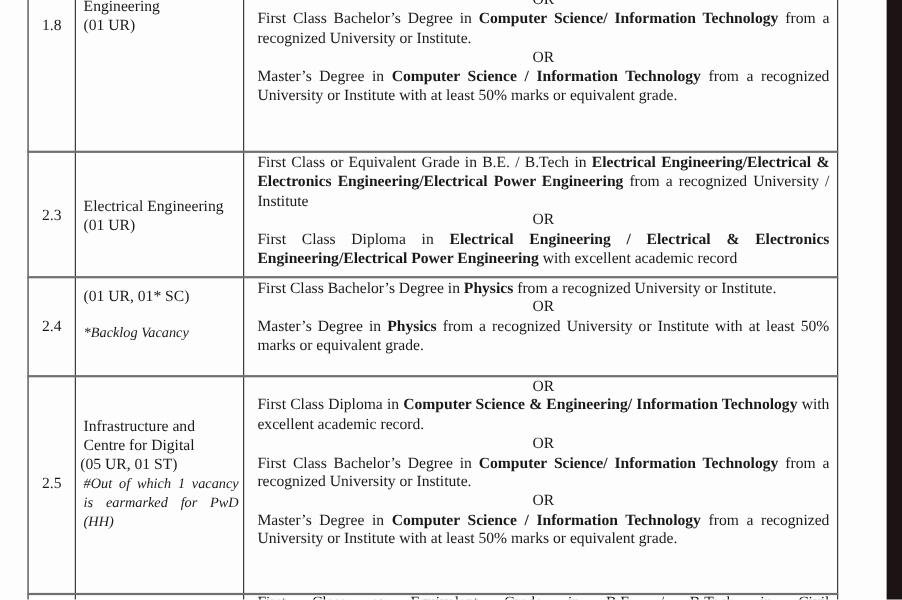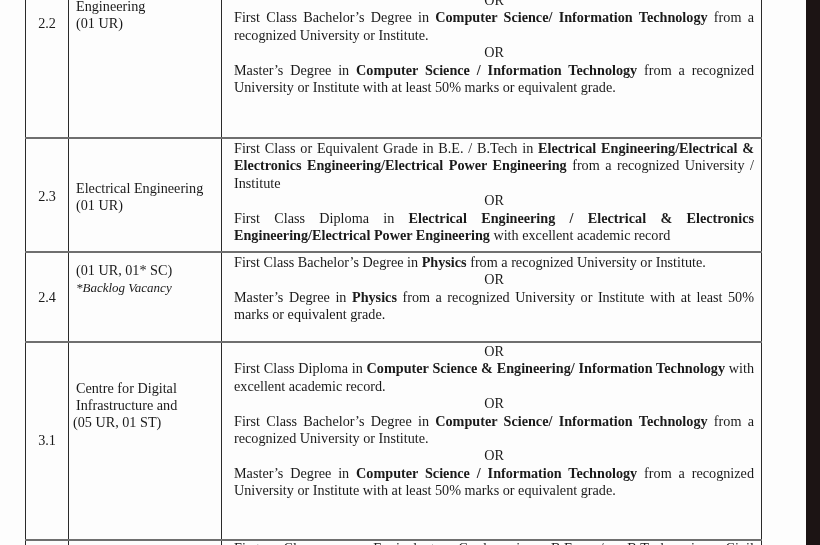--- a/index.html
+++ b/index.html
@@ -33,21 +33,21 @@
   <div class="vline" style="left:25px"></div>
   <div class="vline" style="left:68px"></div>
   <div class="vline" style="left:221px"></div>
   <div class="vline" style="left:761px"></div>
   <div class="hline" style="top:137px"></div>
   <div class="hline" style="top:251px"></div>
   <div class="hline" style="top:341px"></div>
   <div class="hline" style="top:539px"></div>
 
   <div>
-    <div class="sno" style="top:15px">2.2</div>
+    <div class="sno" style="top:15px">1.8</div>
     <div class="post" style="top:-2px">
       <div>Engineering</div>
       <div>(01 UR)</div>
     </div>
     <div class="qual" style="top:-8px">
       <p class="or">OR</p>
       <p><span>First Class Bachelor’s Degree in </span><b>Computer Science/ Information Technology</b><span> from a recognized University or Institute.</span></p>
       <p class="or">OR</p>
       <p><span>Master’s Degree in </span><b>Computer Science / Information Technology</b><span> from a recognized University or Institute with at least 50% marks or equivalent grade.</span></p>
     </div>
@@ -63,35 +63,36 @@
       <p><span>First Class or Equivalent Grade in B.E. / B.Tech in </span><b>Electrical Engineering/Electrical &amp; Electronics Engineering/Electrical Power Engineering</b><span> from a recognized University / Institute</span></p>
       <p class="or">OR</p>
       <p><span>First Class Diploma in </span><b>Electrical Engineering / Electrical &amp; Electronics Engineering/Electrical Power Engineering</b><span> with excellent academic record</span></p>
     </div>
   </div>
 
   <div>
     <div class="sno" style="top:289px">2.4</div>
     <div class="post" style="top:262px">
       <div>(01 UR, 01* SC)</div>
-      <div class="note" style="">*Backlog Vacancy</div>
+      <div class="note" style="margin-top:14px">*Backlog Vacancy</div>
     </div>
     <div class="qual" style="top:254px">
       <p><span>First Class Bachelor’s Degree in </span><b>Physics</b><span> from a recognized University or Institute.</span></p>
       <p class="or">OR</p>
       <p><span>Master’s Degree in </span><b>Physics</b><span> from a recognized University or Institute with at least 50% marks or equivalent grade.</span></p>
     </div>
   </div>
 
   <div>
-    <div class="sno" style="top:432px">3.1</div>
+    <div class="sno" style="top:432px">2.5</div>
     <div class="post" style="top:380px;left:73px;width:144px">
+      <div style="padding-left:3px">Infrastructure and</div>
       <div style="padding-left:3px">Centre for Digital</div>
-      <div style="padding-left:3px">Infrastructure and</div>
       <div>(05 UR, 01 ST)</div>
+      <div class="note" style="padding-left:3px">#Out of which 1 vacancy is earmarked for PwD (HH)</div>
     </div>
     <div class="qual" style="top:343px">
       <p class="or">OR</p>
       <p><span>First Class Diploma in </span><b>Computer Science &amp; Engineering/ Information Technology</b><span> with excellent academic record.</span></p>
       <p class="or">OR</p>
       <p><span>First Class Bachelor’s Degree in </span><b>Computer Science/ Information Technology</b><span> from a recognized University or Institute.</span></p>
       <p class="or">OR</p>
       <p><span>Master’s Degree in </span><b>Computer Science / Information Technology</b><span> from a recognized University or Institute with at least 50% marks or equivalent grade.</span></p>
     </div>
   </div>

